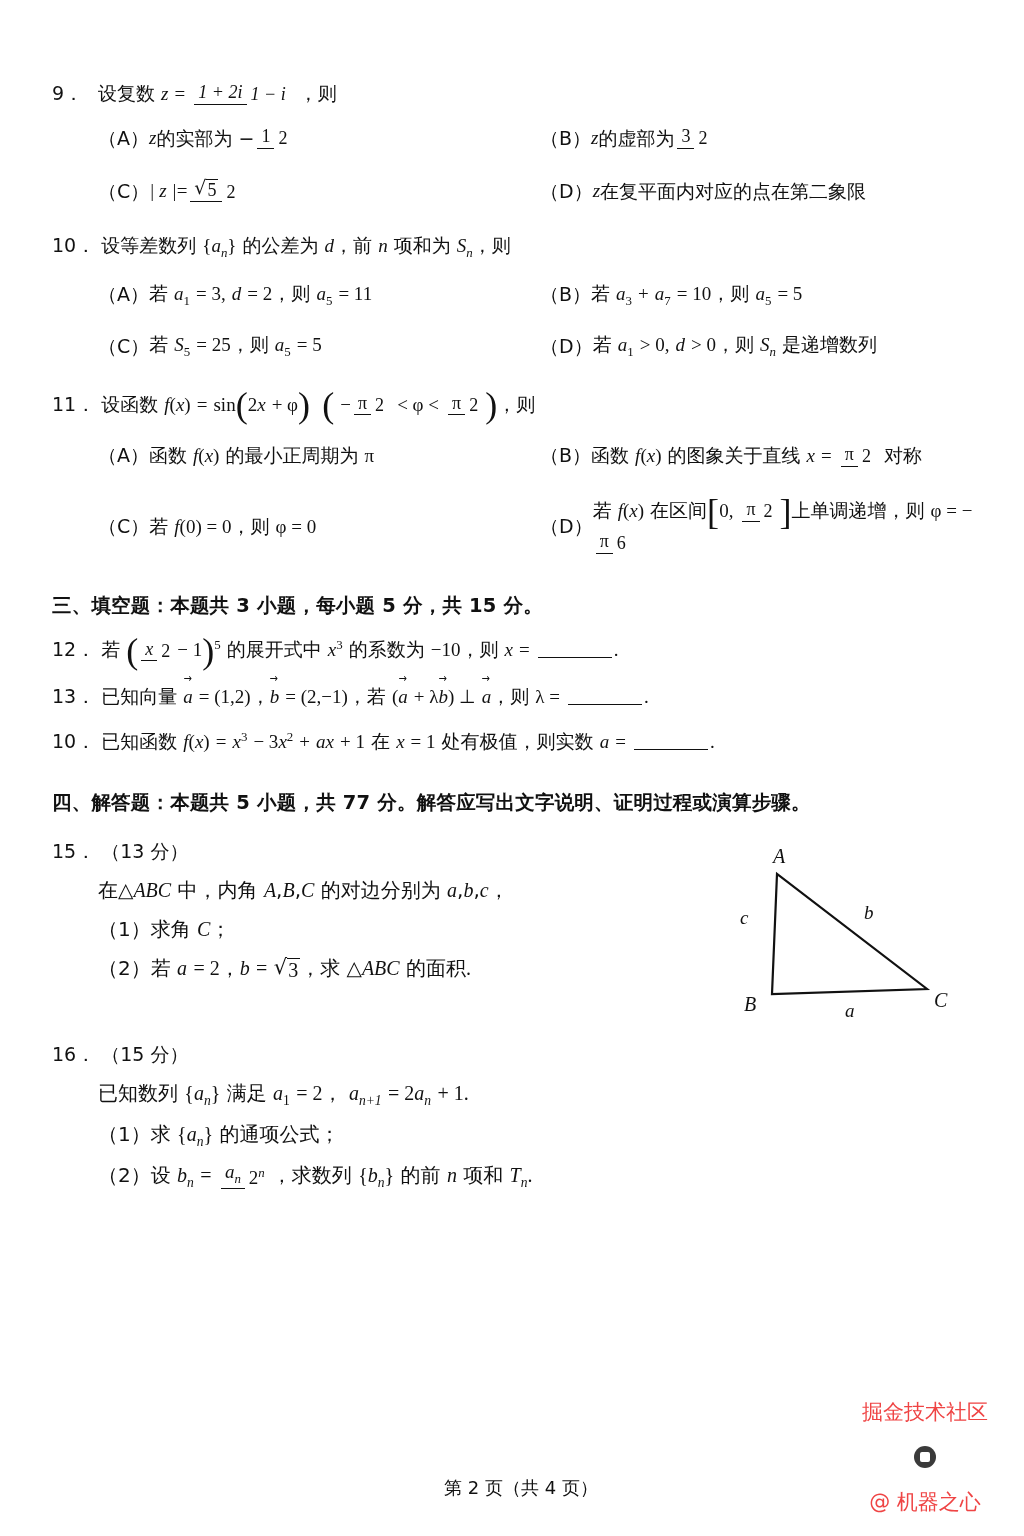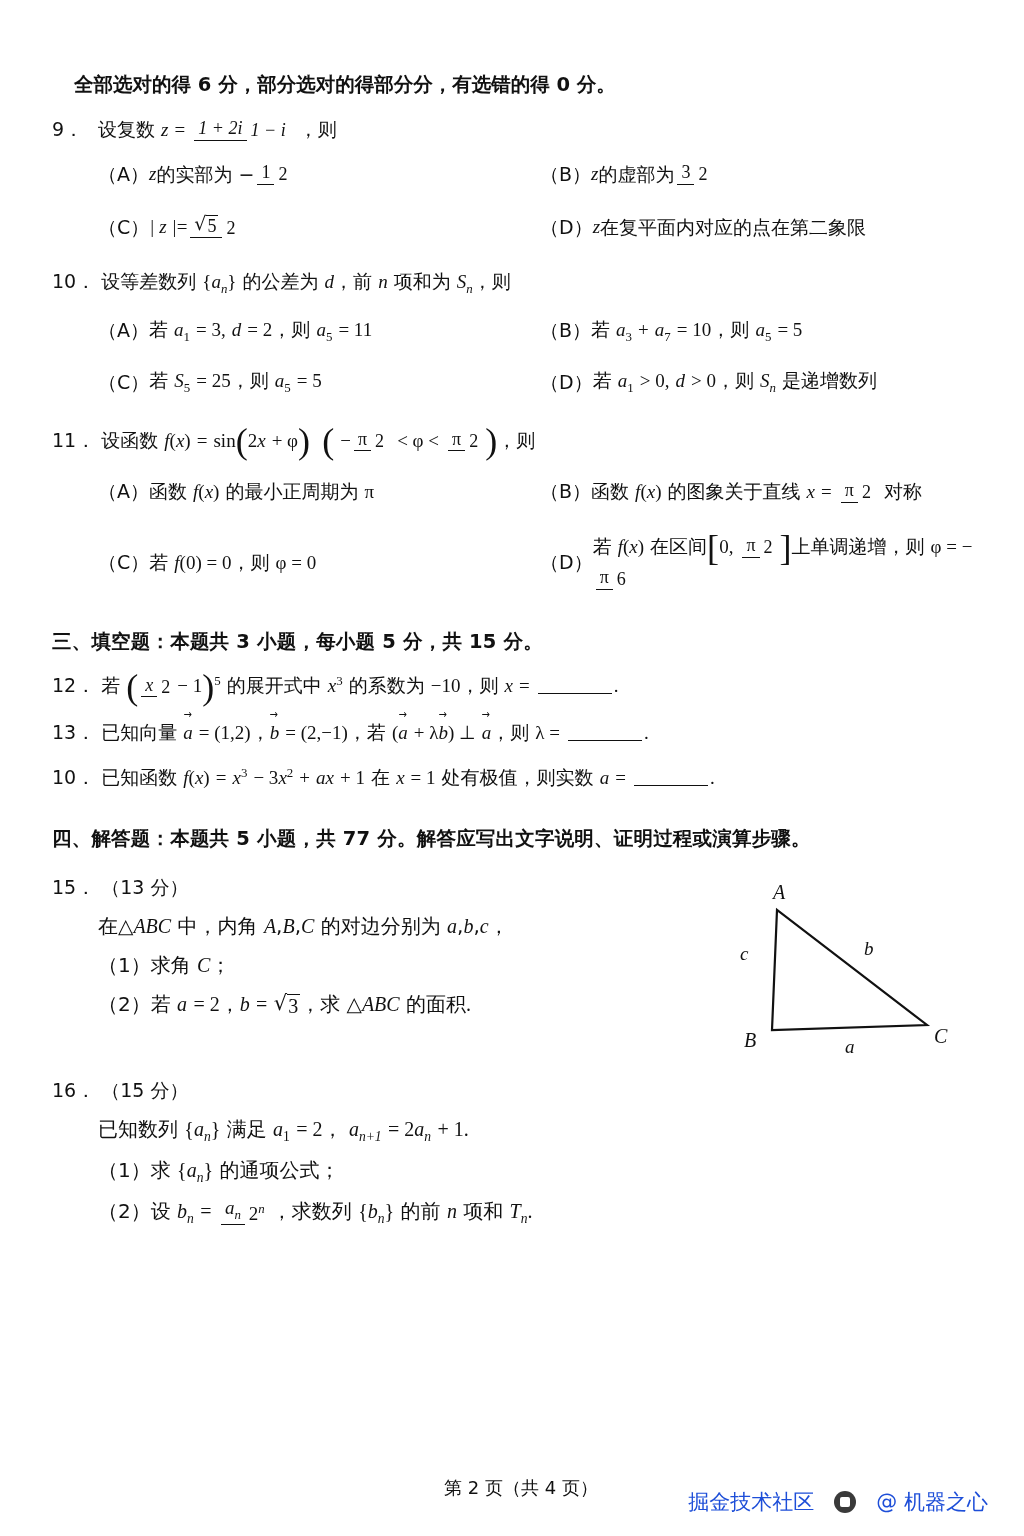--- a/index.html
+++ b/index.html
@@ -168,25 +168,26 @@
     text-align: center;
     font-size: 18px;
     font-family: "DejaVu Sans", sans-serif;
     margin-left: 18px;
   }
   .watermark {
     position: absolute;
     right: 36px;
     bottom: 20px;
     font-size: 21px;
-    color: #1d4ed8;
+    color: #ef4444;
     font-family: "DejaVu Sans", sans-serif;
     display: flex;
     align-items: center;
     gap: 20px;
+    flex-direction: column;
   }
   .wm-logo {
     width: 22px; height: 22px;
     border-radius: 50%;
     background: #3a3a3a;
     display: inline-block;
     position: relative;
   }
   .wm-logo::after {
     content: "";
@@ -197,21 +198,20 @@
     background: #fff;
   }
   .tri-wrap { position: relative; width: 300px; height: 185px; }
 </style>
 </head>
 <body>
 
 <div class="page">
   <div class="content">
 
-    <div class="sec-sub">全部选对的得 6 分，部分选对的得部分分，有选错的得 0 分。</div>
 
     <div class="q">
       <span class="q-num">9．</span>
       <span class="q-body">
         <span>设复数</span>
         <span class="m">z</span>
         <span class="mu">=</span>
         <span class="frac">
           <span class="num m">1 + 2i</span>
           <span class="den m">1 − i</span>

